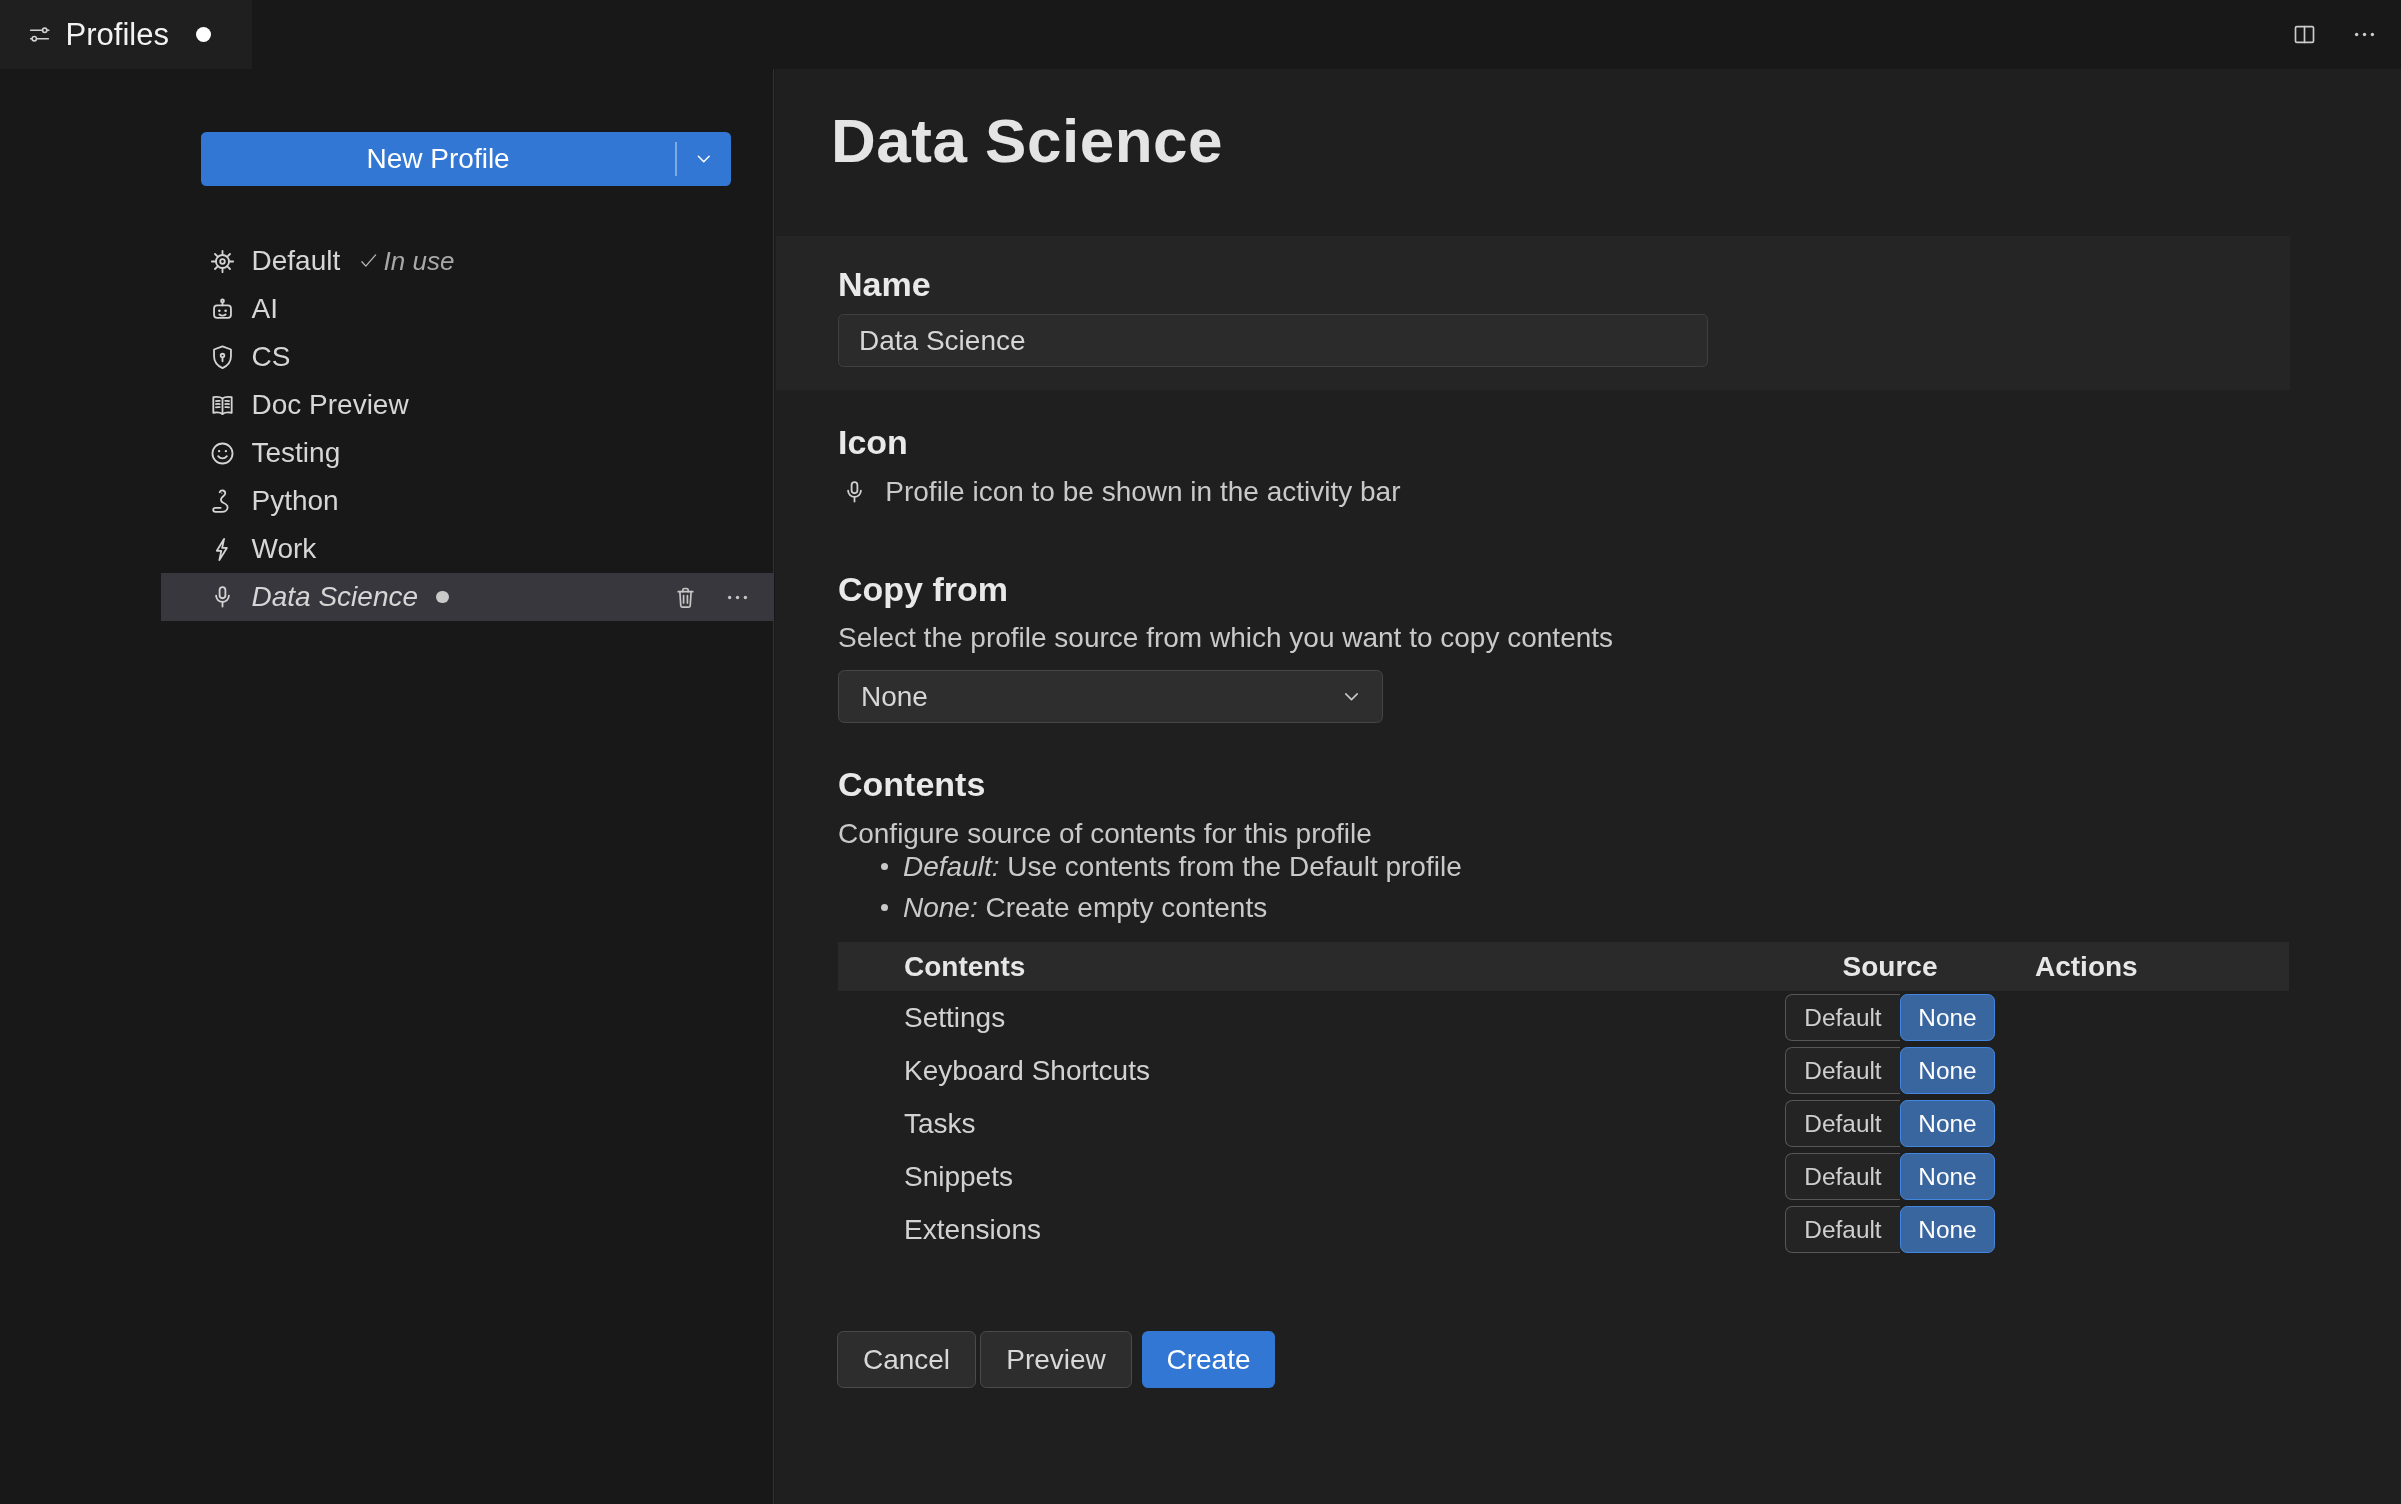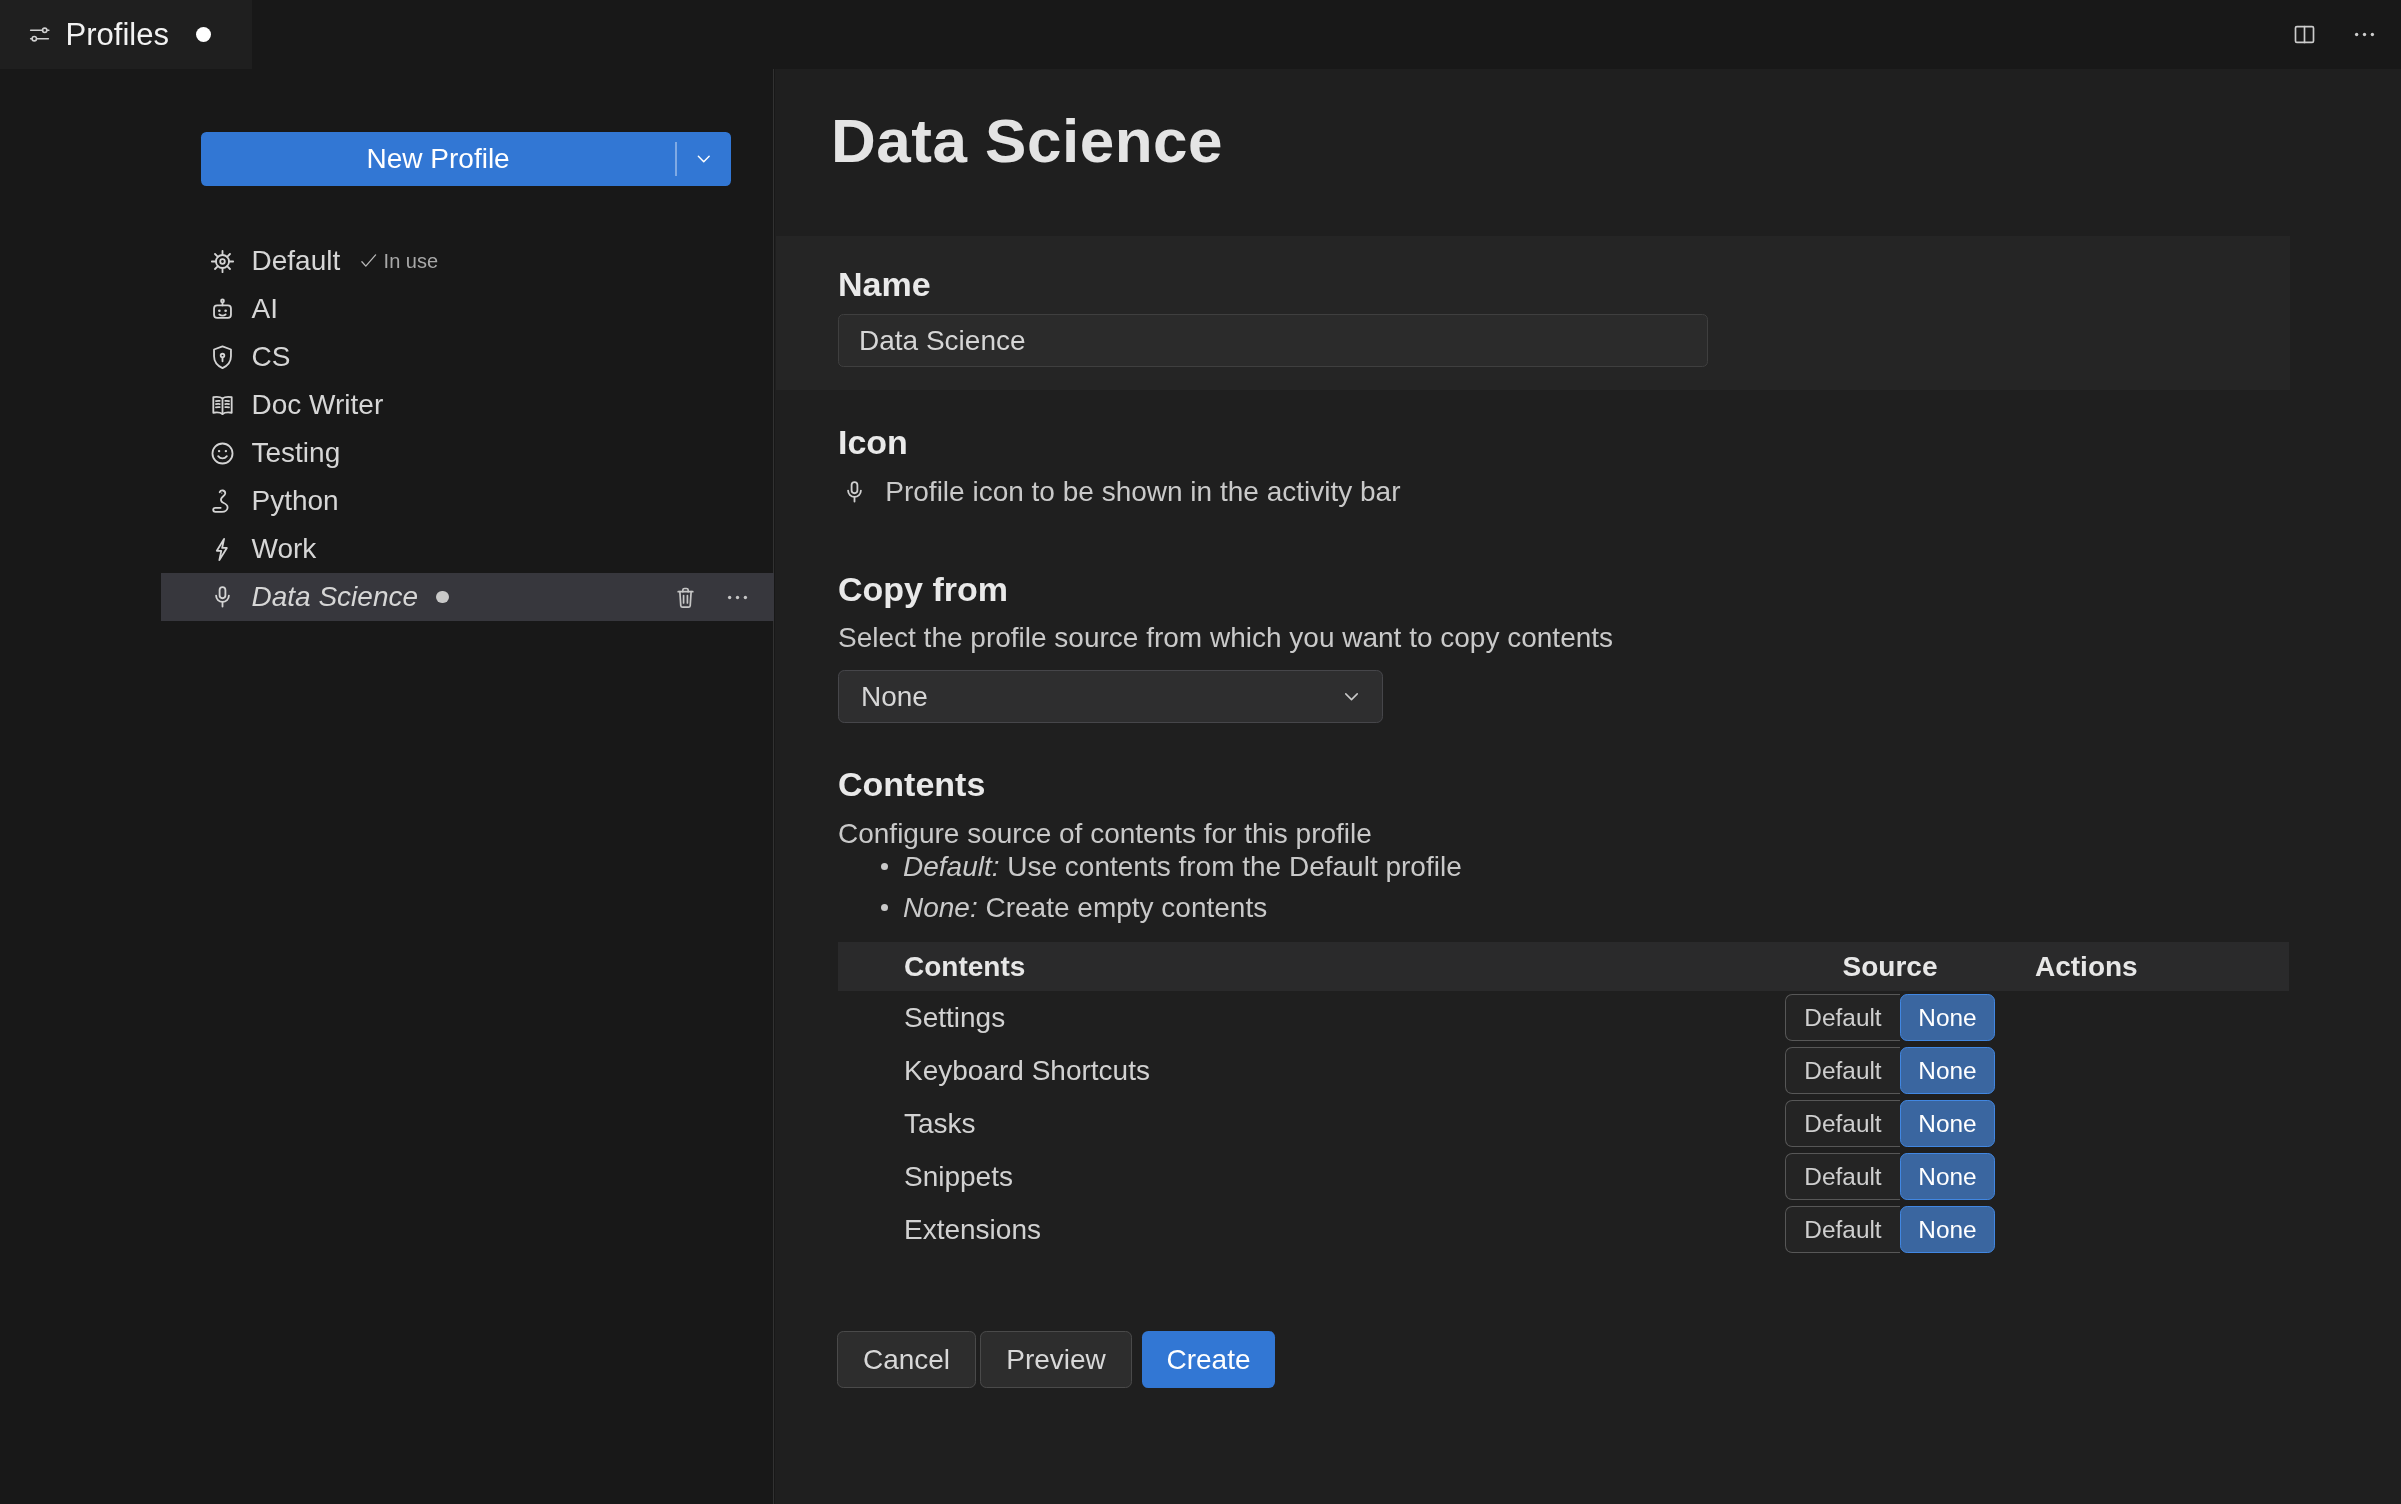--- a/index.html
+++ b/index.html
@@ -29,21 +29,21 @@
                background:var(--accent,#3277d4);display:flex;align-items:stretch;cursor:pointer;overflow:hidden;}
   .np-label{flex:1;display:flex;align-items:center;justify-content:center;color:#fff;font-size:28px;}
   .np-sep{width:1.8px;background:rgba(255,255,255,.38);margin:10px 0;}
   .np-chevron{width:54px;display:flex;align-items:center;justify-content:center;color:#fff;}
   .profile-list{position:absolute;left:161px;top:168px;width:613px;}
   .profile-row{height:48px;display:flex;align-items:center;padding:0 23.5px 0 47px;box-sizing:border-box;cursor:pointer;}
   .profile-row.selected{background:var(--list-selected-bg,#37373d);}
   .row-icon{color:#d4d4d4;margin-right:14.5px;flex:none;}
   .row-label{font-size:28px;color:#d6d6d6;white-space:nowrap;}
   .profile-row.selected .row-label{font-style:italic;}
-  .in-use-tag{display:flex;align-items:center;gap:3.6px;margin-left:16.3px;color:#a8a8a8;font-size:20px;}
+  .in-use-tag{display:flex;align-items:center;gap:3.6px;margin-left:16.3px;color:#a8a8a8;font-size:26px;font-style:italic;}
   .in-use-tag .icon{color:#b9b9b9;}
   .row-dot{width:12.7px;height:12.7px;border-radius:50%;background:#c9c9c9;margin-left:18px;flex:none;}
   .row-spacer{flex:1;}
   .row-action{color:#c6c6c6;margin-left:25px;flex:none;cursor:pointer;}
 
   
   .main{position:absolute;left:775px;top:69px;width:1626px;height:1436px;background:#1f1f1f;}
   .heading{position:absolute;left:56px;top:36px;margin:0;font-size:62px;font-weight:600;color:#e4e4e4;letter-spacing:0.5px;}
   .name-band{position:absolute;left:0.9px;top:167px;width:1514px;height:154px;background:#252525;}
   .label{position:absolute;left:63px;font-size:34px;font-weight:700;color:#e9e9e9;line-height:36px;}
@@ -235,21 +235,21 @@
     <span class="row-label">CS</span>
 
     <span class="row-spacer"></span>
 
   </div>
 
   <div class="profile-row">
     <svg class="icon row-icon i32" viewBox="0 0 32 32" width="29" height="29">
           <use href="#i-book"></use>
         </svg>
-    <span class="row-label">Doc Writer</span>
+    <span class="row-label">Doc Preview</span>
 
     <span class="row-spacer"></span>
 
   </div>
 
   <div class="profile-row">
     <svg class="icon row-icon i32" viewBox="0 0 32 32" width="29" height="29">
           <use href="#i-smiley"></use>
         </svg>
     <span class="row-label">Testing</span>

